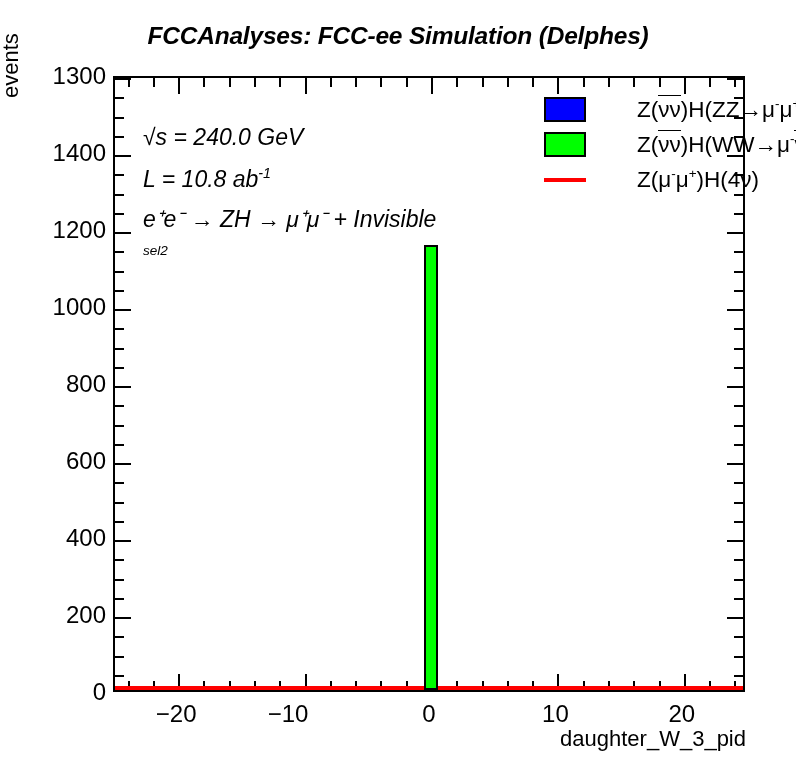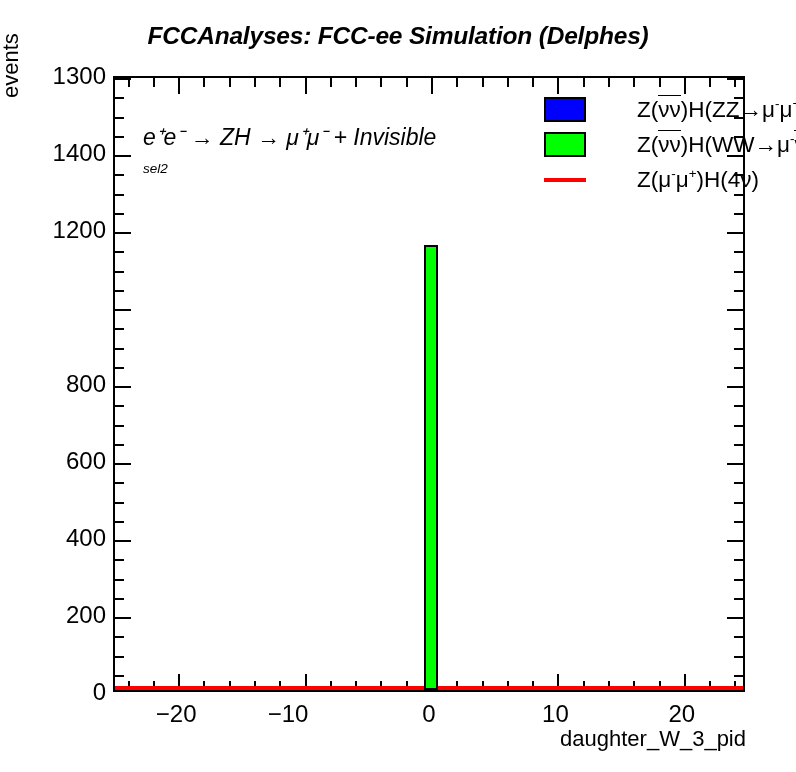--- a/index.html
+++ b/index.html
@@ -209,20 +209,21 @@
   <div id="ylabel">events</div>
 
   <div id="xlabel">daughter_W_3_pid</div>
 
   <div id="ytick-labels">
       <div class="ytick-label" style="top: 616px;">0</div>
       <div class="ytick-label" style="top: 539px;">200</div>
       <div class="ytick-label" style="top: 462px;">400</div>
       <div class="ytick-label" style="top: 385px;">600</div>
       <div class="ytick-label" style="top: 308px;">800</div>
+      <div class="ytick-label" style="top: 231px;">1000</div>
       <div class="ytick-label" style="top: 154px;">1200</div>
       <div class="ytick-label" style="top: 77px;">1400</div>
       <div class="ytick-label" style="top: 0px;">1300</div>
     </div>
 
   <div id="xtick-labels">
       <div class="xtick-label" style="left: 63.2px;">−20</div>
       <div class="xtick-label" style="left: 175px;">−10</div>
       <div class="xtick-label" style="left: 316px;">0</div>
       <div class="xtick-label" style="left: 442.4px;">10</div>
@@ -349,20 +350,28 @@
           <div class="tick tick-x-minor-t" style="left: 619.36px;"></div>
         </div>
 
       <div id="baseline-blue" style="bottom:2px;"></div>
 
       <div id="baseline-red" style="bottom:0px;"></div>
 
       <div id="bar-green" style="left: 309.048px; width: 13.904px; bottom: 0px; height: 444.675px; background: rgb(0, 255, 0);"></div>
 
       <div id="annotations">
+        <div class="ann-line">
+          <span class="sqrt-wrap">
+            <span class="sqrt-glyph">√s</span>
+          </span><span> = 240.0 GeV</span>
+        </div>
+        <div class="ann-line">
+          <span>L = 10.8 ab</span><sup class="sp">-1</sup>
+        </div>
         <div class="ann-line">e⁺e⁻ → ZH → μ⁺μ⁻ + Invisible</div>
         <div class="ann-sel">sel2</div>
       </div>
 
     </div>
   </div>
 
   <div id="legend-clip">
     <div id="legend" style="left:0;top:0;">
 

